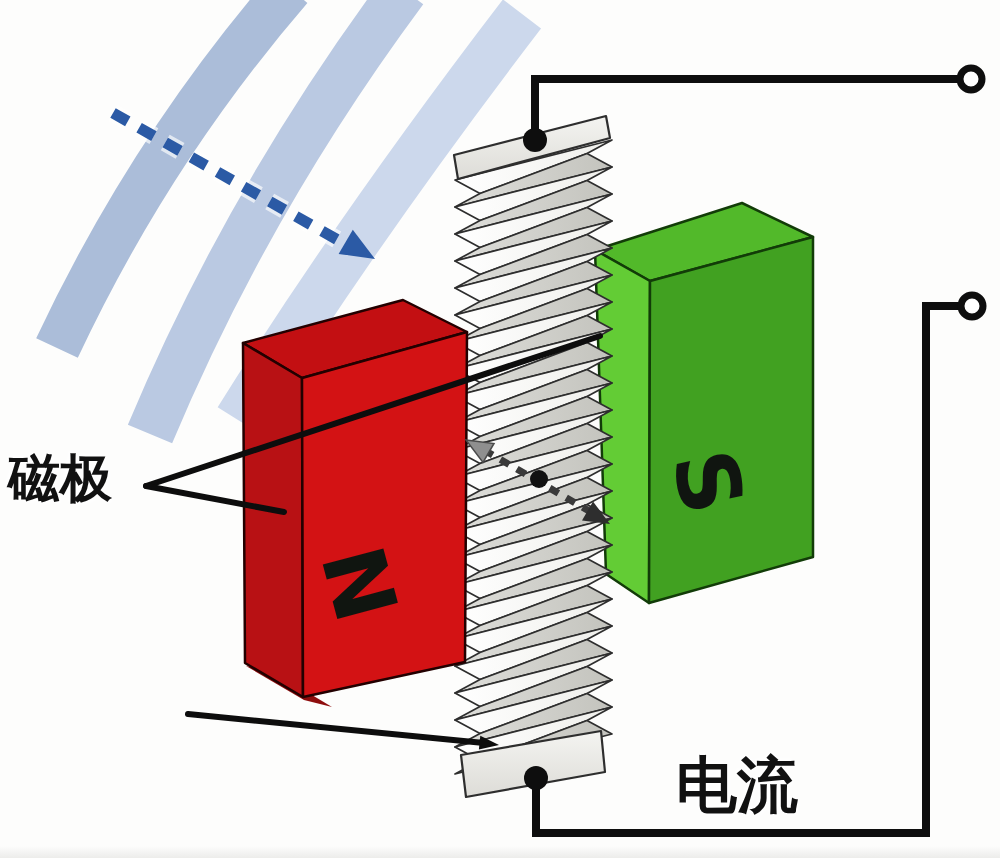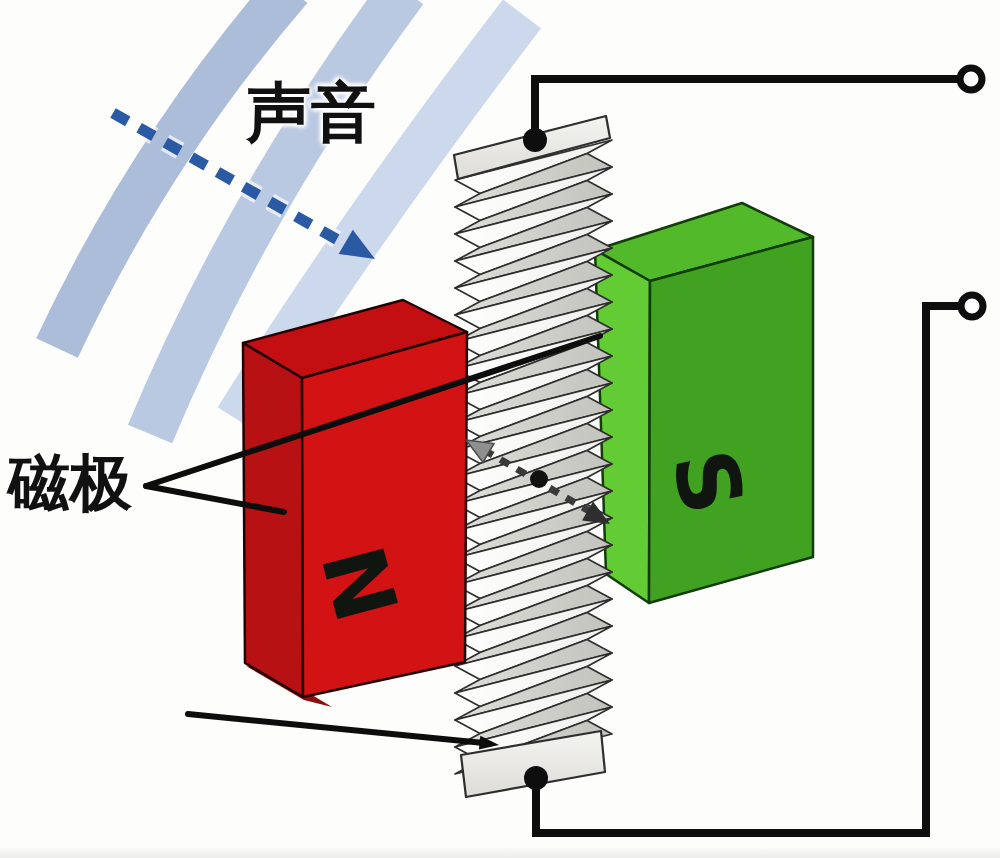--- a/index.html
+++ b/index.html
@@ -8,21 +8,21 @@
     background:#fdfdfc;
     font-family:"DejaVu Sans","Liberation Sans",sans-serif;
   }
   .stage svg{position:absolute;left:0;top:0;}
   .lbl{
     position:absolute;font-weight:700;color:#111;line-height:1;
     white-space:nowrap;
     text-shadow:0 0 5px #fff,0 0 5px #fff,0 0 7px #fff,2px 2px 4px #fff,-2px -2px 4px #fff;
   }
   .lbl-sound{left:246px;top:80px;font-size:65px;}
-  .lbl-pole{left:8px;top:452px;font-size:62px;text-align:right;}
+  .lbl-pole{left:8px;top:452px;font-size:52px;text-align:right;}
   .lbl-ribbon{left:42px;top:680px;font-size:57px;}
   .lbl-current{left:676px;top:754px;font-size:61px;}
   .pole-letter{
     position:absolute;width:120px;height:120px;display:flex;
     align-items:center;justify-content:center;
     font-weight:700;color:#101510;text-shadow:none;
   }
   .pole-n{left:299px;top:524px;font-size:86px;transform:rotate(75deg);}
   .pole-s{left:648px;top:422px;font-size:86px;transform:rotate(78deg);}
   .bottom-smudge{
@@ -144,19 +144,19 @@
     </g>
 
     <g>
       <line x1="146" y1="486" x2="600" y2="336" stroke="#0d0d0d" stroke-width="6" stroke-linecap="round"></line>
       <line x1="146" y1="486" x2="284" y2="512" stroke="#0d0d0d" stroke-width="6" stroke-linecap="round"></line>
       <line x1="188" y1="714" x2="484" y2="743" stroke="#0d0d0d" stroke-width="6" stroke-linecap="round"></line>
       <polygon points="499,745 478.9,749.4 480.3,735.8" fill="#0d0d0d"></polygon>
     </g>
   </svg>
 
-  <div class="lbl lbl-sound">声音</div>
   <div class="lbl lbl-pole">磁极</div>
+  <div class="lbl lbl-current">电流</div>
   <div class="pole-letter pole-n">N</div>
   <div class="pole-letter pole-s">S</div>
 
   <div class="bottom-smudge"></div>
 </div>
 
 </body></html>

